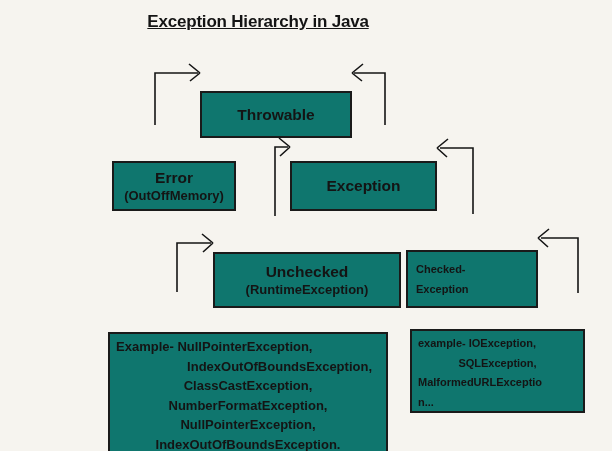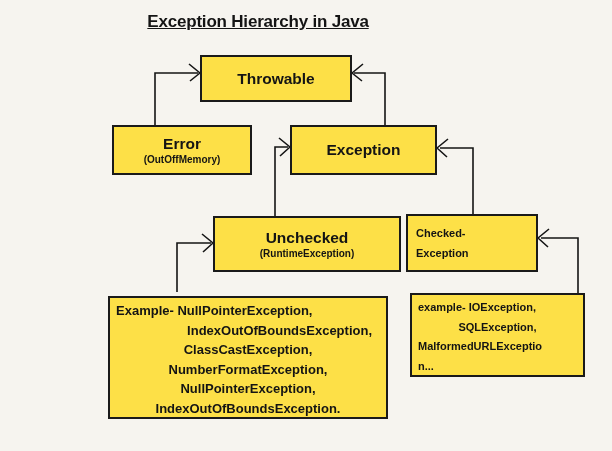--- a/index.html
+++ b/index.html
@@ -13,29 +13,30 @@
     overflow:hidden;
   }
   #wires { position:absolute; left:0; top:0; width:612px; height:451px; }
   .title {
     position:absolute; left:120px; top:12px; width:276px;
     text-align:center; font-size:17px; letter-spacing:-0.2px;
     text-decoration:underline;
   }
   .box {
     position:absolute; box-sizing:border-box;
-    border:2px solid #1a1a1a; background:#fde047;
+    border:2px solid #1a1a1a; background:#0f766e;
     display:flex; flex-direction:column;
     justify-content:center; align-items:center;
     line-height:1.25;
+    margin-top:36px;
   }
   .box .main  { font-size:15.5px; }
-  .box .sub   { font-size:10px; margin-top:1px; }
+  .box .sub   { font-size:13px; margin-top:1px; }
   #box-throwable { left:200px; top:55px;  width:152px; height:47px; }
-  #box-error     { left:112px; top:125px; width:140px; height:50px; }
+  #box-error     { left:112px; top:125px; width:124px; height:50px; }
   #box-exception { left:290px; top:125px; width:147px; height:50px; }
   #box-unchecked { left:213px; top:216px; width:188px; height:56px; }
   #box-checked   {
     left:406px; top:214px; width:132px; height:58px;
     align-items:flex-start; padding-left:8px;
     font-size:11px; line-height:20px;
   }
   #box-example-unchecked {
     left:108px; top:296px; width:280px; height:123px;
     justify-content:flex-start; align-items:stretch;

